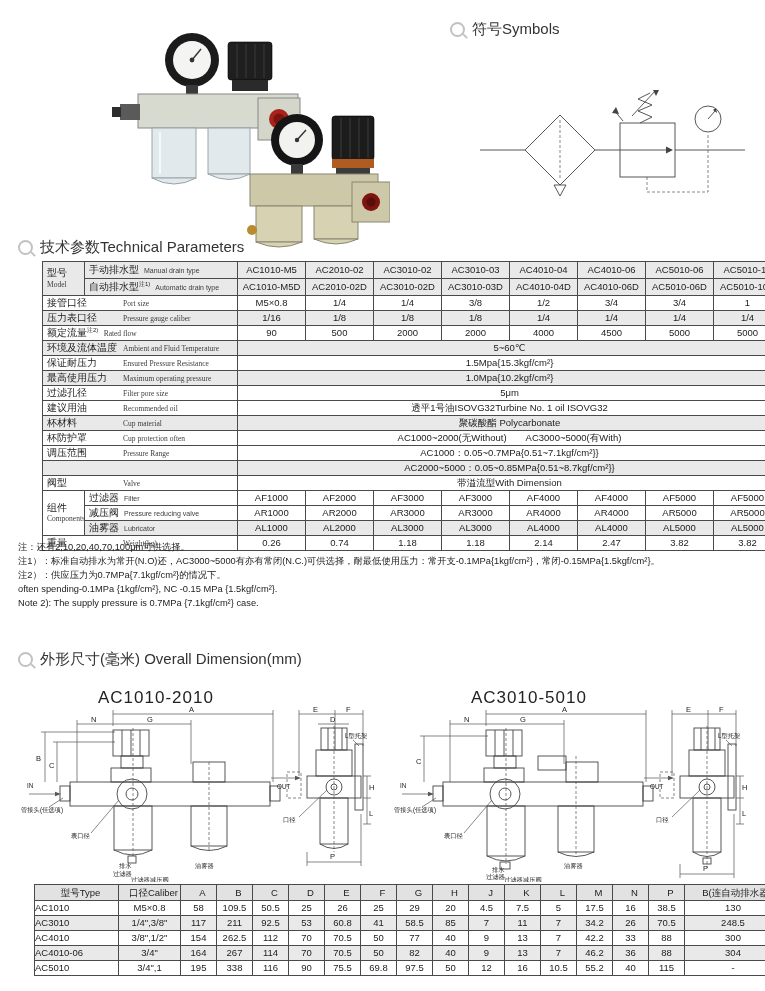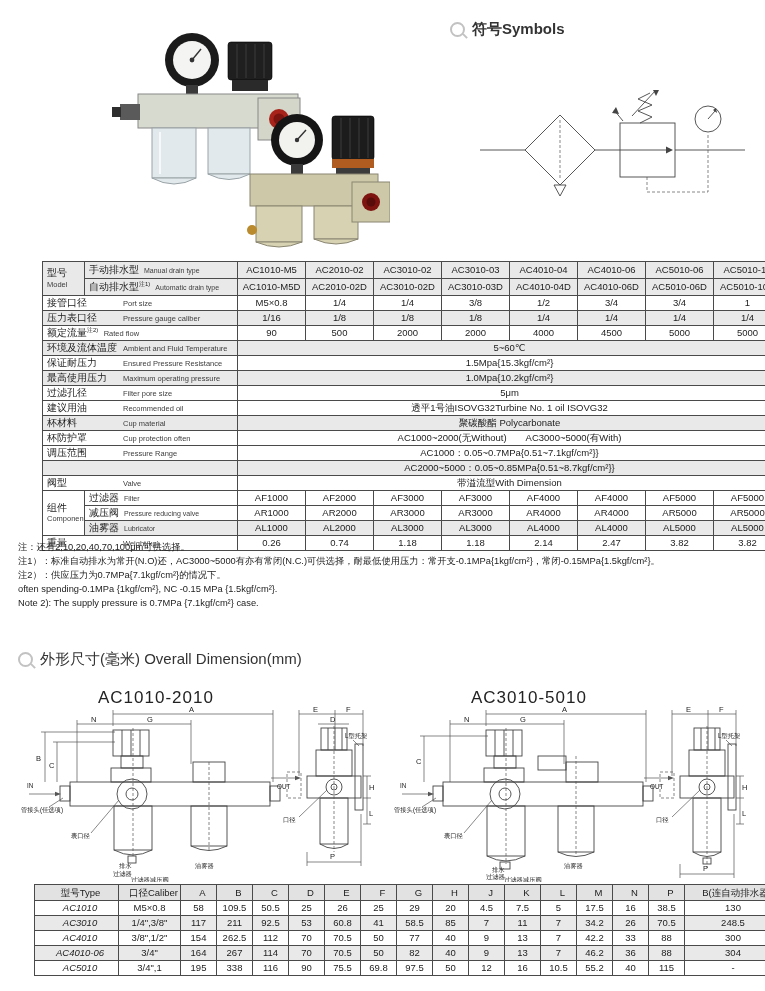--- a/index.html
+++ b/index.html
@@ -17,29 +17,29 @@
   .tech,.dims{font-size:9.5px;}
   .tech td,.dims td,.dims th{border:1px solid #4a4a4a;padding:0;line-height:1.05;
        overflow:hidden;white-space:nowrap;}
   .tech{width:739px;}
   .tech td{height:14px;text-align:center;vertical-align:middle;}
   .tech tr.mrow td{height:16px;}
   .tech tr.g td{background:#e9e9e9;}
   .tech td.lab{text-align:left;padding-left:4px;}
   .zh{font-size:10px;}
   .en{font-size:7px;color:#3d3d3d;margin-left:5px;}
-  .lab .en2{display:inline-block;font-size:7.5px;color:#3d3d3d;}
+  .lab .en2{display:inline-block;font-size:7.5px;color:#3d3d3d;font-family:Liberation Serif, serif;}
   .lab .zhw{display:inline-block;width:76px;font-size:10px;}
   sup.nt{font-size:6px;vertical-align:super;}
   
   .dims{width:747px;}
   .dims th,.dims td{height:14px;text-align:center;vertical-align:middle;font-weight:normal;font-size:9.5px;}
   .dims thead th{background:#e2e2e2;height:15px;padding-left:8px;}
   .dims tbody tr:nth-child(even) td{background:#e9e9e9;}
-  .dims td.cL{text-align:center;padding-left:7px;font-style:italic;}
+  .dims td.cL{text-align:left;}
   
   .notes{font-size:9.3px;color:#222;line-height:14px;}
   svg{display:block;}
   .dl{stroke:#555;stroke-width:.7;fill:none;}
   .ol{stroke:#444;stroke-width:.9;fill:none;}
   .dash{stroke:#555;stroke-width:.7;fill:none;stroke-dasharray:3 2;}
   .dt{font-size:7.5px;fill:#222;}
   .ct{font-size:6.3px;fill:#222;}
   .ttl{font-size:17px;fill:#222;letter-spacing:1px;}
 </style>
@@ -93,21 +93,21 @@
       <path d="M156 226 q23 10 46 0 Z" fill="#d6d2b2" stroke="#8a8672"></path>
       <rect x="214" y="190" width="44" height="33" fill="#d6d2b2" stroke="#8a8672"></rect>
       <path d="M214 223 q22 10 44 0 Z" fill="#d6d2b2" stroke="#8a8672"></path>
       <circle cx="152" cy="214" r="5" fill="#b98a2e"></circle>
       <rect x="252" y="166" width="38" height="40" fill="#cdc9a8" stroke="#8a8672"></rect>
       <circle cx="271" cy="186" r="9" fill="#7e1410"></circle>
         <circle cx="271" cy="186" r="4.5" fill="#580d0a"></circle>
     </g>
   </svg>
 
-  <div class="abs sec-head" style="left:450px;top:20px;font-weight:bold;">
+  <div class="abs sec-head" style="left:450px;top:20px;">
     <span class="mag"></span>
     <span>符号Symbols</span>
   </div>
 
   <svg class="abs" style="left:480px;top:88px;" width="265" height="125" viewBox="0 0 265 125">
     <line x1="0" y1="62" x2="45" y2="62" class="ol"></line>
     <polygon points="45,62 80,27 115,62 80,97" class="ol"></polygon>
     <line x1="80" y1="32" x2="80" y2="92" class="dash"></line>
     <polygon points="74,97 86,97 80,108" class="ol"></polygon>
     <line x1="115" y1="62" x2="140" y2="62" class="ol"></line>
@@ -119,20 +119,24 @@
     <polygon points="173,2 179,2 176,8" fill="#444"></polygon>
     <line x1="143" y1="33" x2="134" y2="22" class="ol"></line>
     <polygon points="132,25 136,19 139,26" fill="#444"></polygon>
     <line x1="195" y1="62" x2="265" y2="62" class="ol"></line>
     <polyline points="167,89 167,104 228,104 228,45" class="dash"></polyline>
     <circle cx="228" cy="31" r="13" class="ol"></circle>
     <line x1="228" y1="31" x2="235" y2="23" class="ol"></line>
     <polygon points="233,22 237,25 236,20" fill="#444"></polygon>
   </svg>
 
+  <div class="abs sec-head" style="left:18px;top:238px;">
+    <span class="mag"></span>
+    <span>技术参数Technical Parameters</span>
+  </div>
 
   <table class="tech abs" style="left:18px;top:261px;">
     <colgroup>
       <col style="width:42px">
         <col style="width:153px">
       <col span="8" style="width:68px">
     </colgroup>
     <tbody>
         <tr class="mrow g">
       <td class="lab" rowspan="2"><span class="zh">型号</span><br><span class="en2">Model</span></td>

